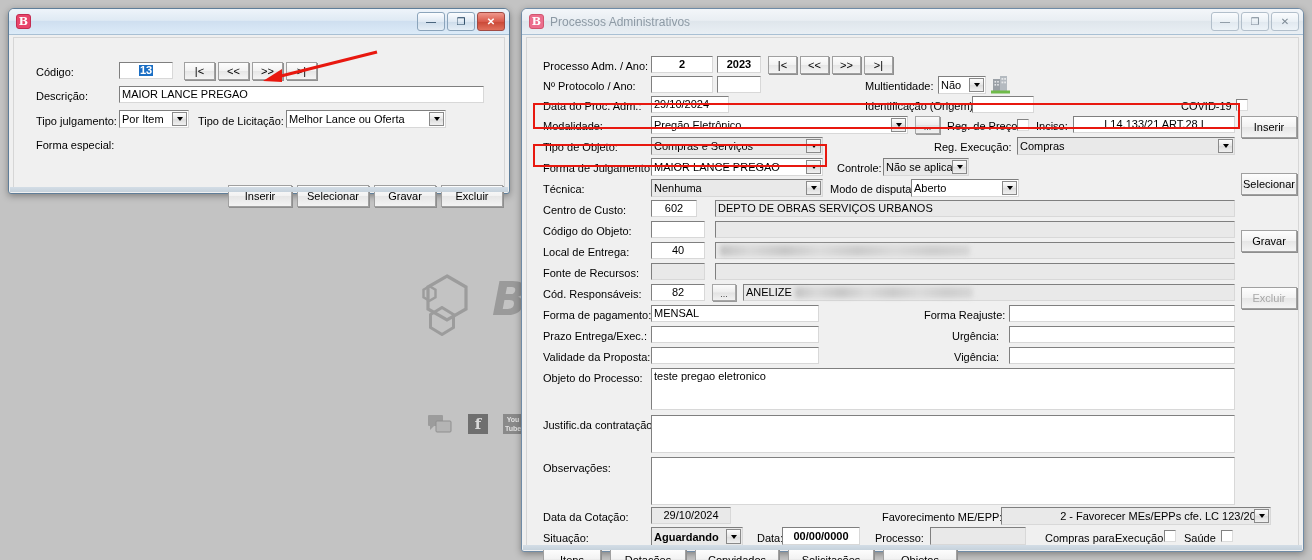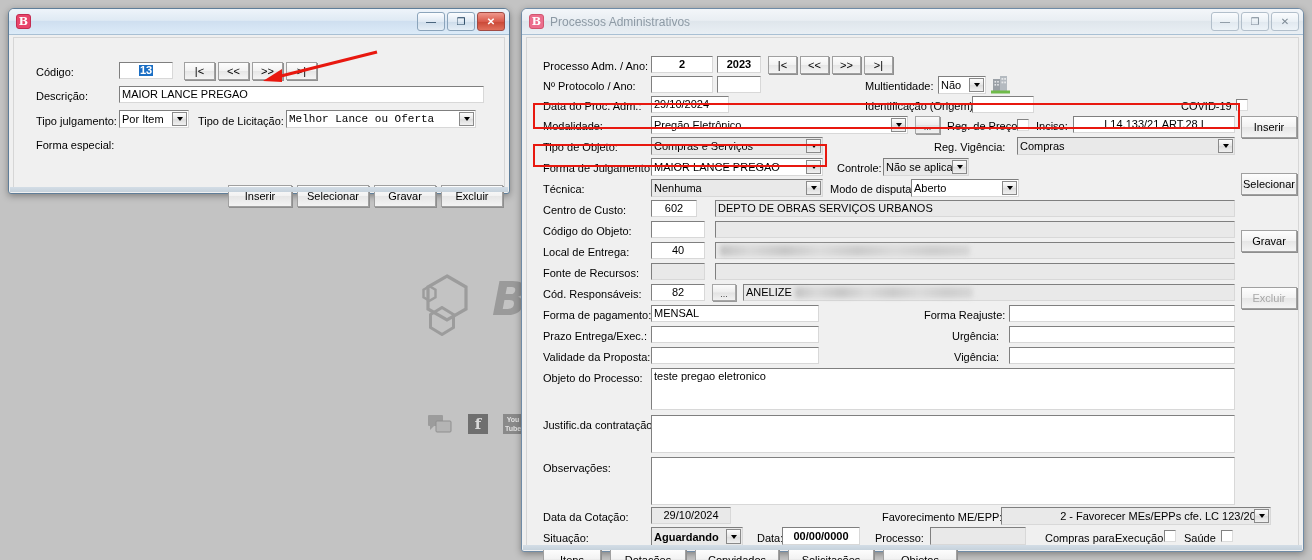--- a/index.html
+++ b/index.html
@@ -222,21 +222,21 @@
     <div class="inp" style="left:105px; top:48px; width:365px; height:17px;">MAIOR LANCE PREGAO</div>
 
     <div class="lbl" style="left:22px; top:77px;">Tipo julgamento:</div>
     <div class="combo" style="left:105px; top:72px; width:70px; height:18px;">
       <span>Por Item</span>
       <span class="arrow">
           <i></i>
         </span>
     </div>
     <div class="lbl" style="left:184px; top:77px;">Tipo de Licitação:</div>
-    <div class="combo" style="left:272px; top:72px; width:190px; height:18px;font-family:Liberation Mono, monospace;">
+    <div class="combo" style="left:272px; top:72px; width:160px; height:18px;">
       <span>Melhor Lance ou Oferta</span>
       <span class="arrow">
           <i></i>
         </span>
     </div>
 
     <div class="lbl" style="left:22px; top:101px;">Forma especial:</div>
 
     <div class="btn" style="left:214px; top:147px; width:64px; height:22px;">
       <span>Inserir</span>
@@ -341,21 +341,21 @@
     <div class="lbl" style="left:509px; top:82px;">Inciso:</div>
     <div class="inp center" style="left:546px; top:78px; width:162px; height:17px;">L14.133/21 ART.28 I</div>
 
     <div class="lbl" style="left:16px; top:103px;">Tipo de Objeto:</div>
     <div class="combo ro" style="left:124px; top:99px; width:172px; height:18px; background:#e9e9e9;">
       <span>Compras e Serviços</span>
       <span class="arrow">
           <i></i>
         </span>
     </div>
-    <div class="lbl" style="left:407px; top:103px;">Reg. Vigência:</div>
+    <div class="lbl" style="left:407px; top:103px;">Reg. Execução:</div>
     <div class="combo ro" style="left:490px; top:99px; width:218px; height:18px; background:#e9e9e9;">
       <span>Compras</span>
       <span class="arrow">
           <i></i>
         </span>
     </div>
 
     <div class="lbl" style="left:16px; top:124px;">Forma de Julgamento:</div>
     <div class="combo" style="left:124px; top:120px; width:172px; height:18px;">
       <span>MAIOR LANCE PREGAO</span>

